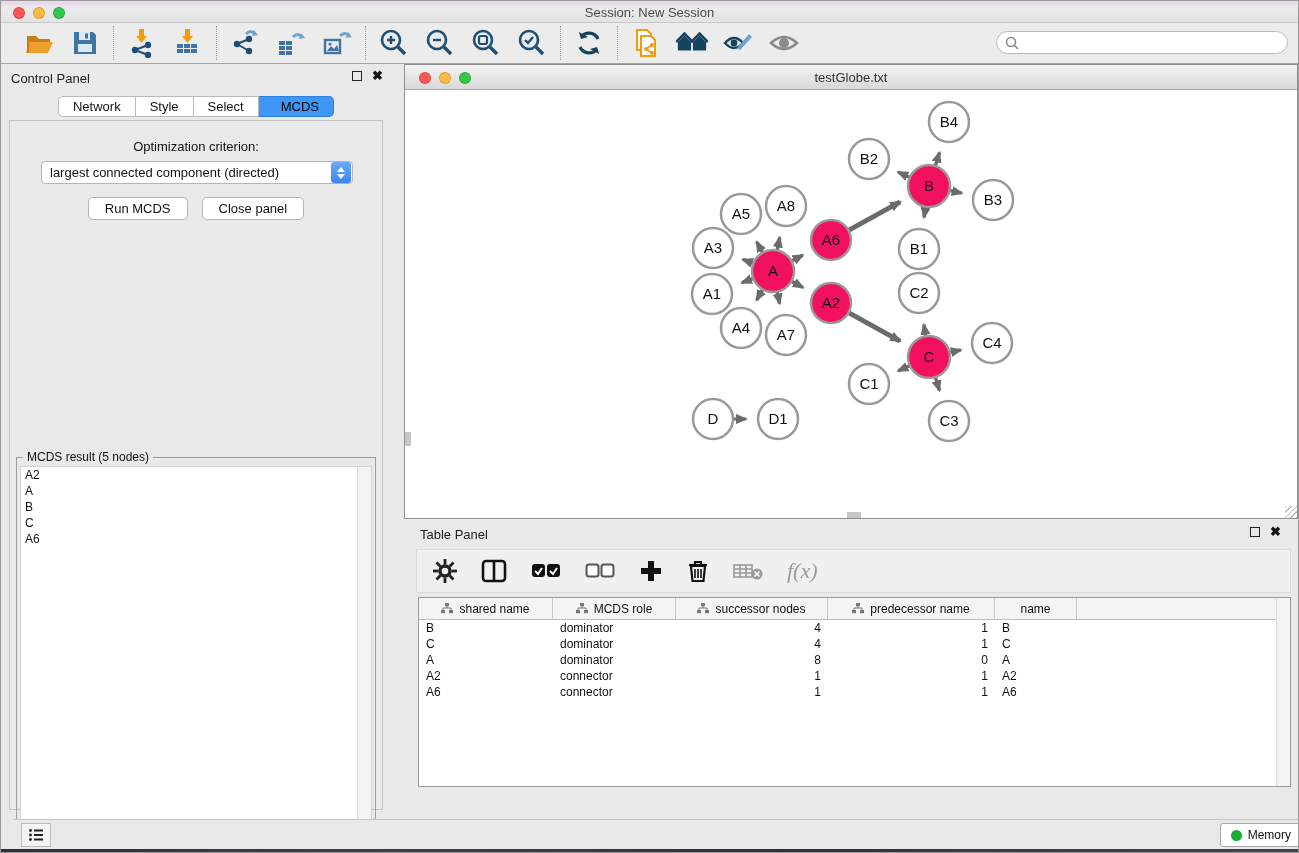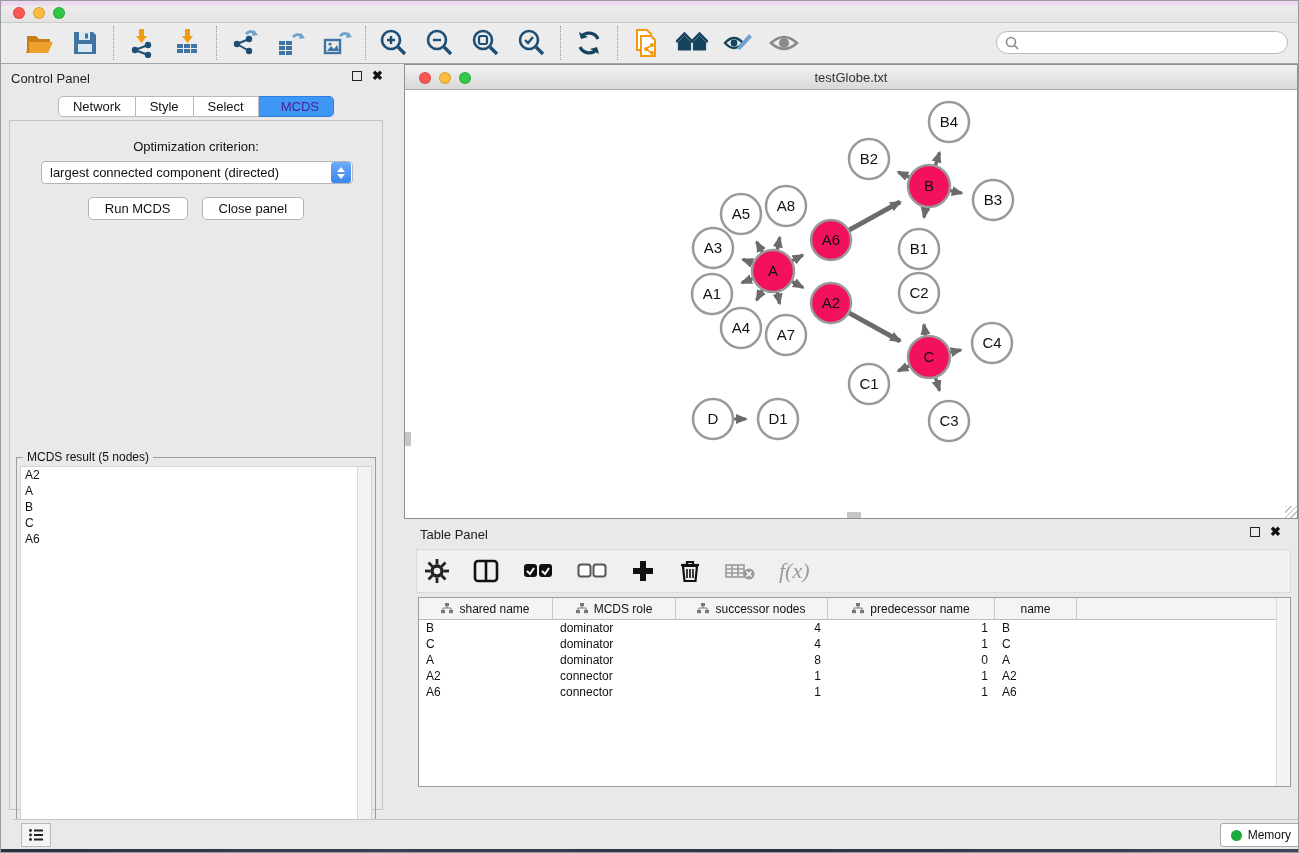--- a/index.html
+++ b/index.html
@@ -33,21 +33,21 @@
   .cp-title { position:absolute; left:10px; top:7px; font-size:13px; color:#222; }
   .panel-icons { position:absolute; right:8px; top:7px; display:flex; gap:10px; align-items:center; }
   .float-ic { width:10px; height:10px; border:1.6px solid #222; }
   .close-ic { font-size:13px; font-weight:bold; color:#111; line-height:10px; }
   .cp-tabs { position:absolute; left:0; top:32px; width:100%; display:flex; justify-content:center; }
   .seg { display:flex; }
   .seg .sbtn { font-size:13px; color:#111; background:#fff; border:1px solid #b9b9b9; border-left:none;
     padding:2px 14px; height:21px; line-height:16px; }
   .seg .sbtn:first-child { border-left:1px solid #b9b9b9; border-radius:5px 0 0 5px; }
   .seg .sbtn:last-child { border-radius:0 5px 5px 0; }
-  .seg .sbtn.active { background:#3e97f5; border-color:#2f7fe0; color:#4c1d95;padding-left:22px; }
+  .seg .sbtn.active { background:#3e97f5; border-color:#2f7fe0; color:#000000;padding-left:22px; }
   .cp-body { position:absolute; left:8px; top:56px; width:374px; height:690px; border:1px solid #c2c2c2; background:#e9e9e9; }
   .opt-label { position:absolute; left:0; right:0; top:18px; text-align:center; font-size:13px; color:#111; }
   .select-row { position:absolute; left:31px; top:40px; width:312px; height:23px; background:#fff;
     border:1px solid #b5b5b5; border-radius:4px; display:flex; align-items:center; }
   .select-row .sel-text { flex:1; font-size:13px; color:#111; padding-left:8px; white-space:nowrap; }
   .sel-stepper { width:20px; height:21px; border-radius:3px; margin-right:1px;
     background:linear-gradient(#6babf9,#3d84f0); display:flex; flex-direction:column; align-items:center; justify-content:center; gap:2px; }
   .tri-up { width:0; height:0; border-left:4px solid transparent; border-right:4px solid transparent; border-bottom:5px solid #fff; }
   .tri-dn { width:0; height:0; border-left:4px solid transparent; border-right:4px solid transparent; border-top:5px solid #fff; }
   .btn-row { position:absolute; left:0; right:0; top:76px; display:flex; justify-content:center; gap:14px; }
@@ -66,21 +66,21 @@
   .net-canvas { position:relative; width:100%; height:428px; background:#fff; }
   .vthumb { position:absolute; left:0px; top:342px; width:6px; height:14px; background:#c6c6c6; }
   .hthumb { position:absolute; left:442px; bottom:0px; width:14px; height:6px; background:#c6c6c6; }
   .grip { position:absolute; right:0; bottom:0; width:12px; height:12px;
     background:repeating-linear-gradient(135deg,#bbb 0 1px, transparent 1px 4px); }
 
   
   .table-panel { position:absolute; left:405px; top:520px; width:887px; height:296px; }
   .tp-title { position:absolute; left:14px; top:6px; font-size:13px; color:#222; }
   .tp-toolbar { position:absolute; left:10px; right:2px; top:28px; height:44px; background:#f0f0f0;
-    border:1px solid #dadada; display:flex; align-items:center; gap:24px; padding-left:8px; }
+    border:1px solid #dadada; display:flex; align-items:center; gap:24px; padding-left:16px; }
   .tp-toolbar .tbtn { width:auto; height:auto; }
   .tbl { position:absolute; left:12px; right:2px; top:76px; height:190px; border:1px solid #9b9b9b; background:#fff; overflow:hidden; }
   .tbl-head { display:flex; height:22px; background:#f4f4f4; border-bottom:1px solid #bdbdbd; }
   .th { display:flex; align-items:center; justify-content:center; gap:6px; font-size:12px; color:#111;
     border-right:1px solid #c9c9c9; height:100%; }
   .th:last-child { border-right:1px solid #c9c9c9; }
   .c0{width:134px;} .c1{width:123px;} .c2{width:152px;} .c3{width:167px;} .c4{width:82px;}
   .trow { display:flex; height:16px; align-items:center; }
   .td { font-size:12px; color:#111; padding:0 7px; white-space:nowrap; }
   .td.num { text-align:right; }
@@ -102,20 +102,21 @@
 <body>
 
 <div class="screen">
 
   <div class="titlebar">
     <div class="lights">
       <div class="light red"></div>
       <div class="light yellow"></div>
       <div class="light green"></div>
     </div>
+    <div class="title">Session: New Session</div>
   </div>
 
   <div class="toolbar">
     <div class="tgroup">
       <div class="tbtn">
         <svg width="30" height="28" viewBox="0 0 30 28">
             <path d="M3 7h9l3 3h11v3H3z" fill="#c97f14"></path>
             <path d="M5 13h24l-5 11H2z" fill="#eda12c"></path>
             <path d="M3 7v17h2V13z" fill="#c97f14"></path>
           </svg>

